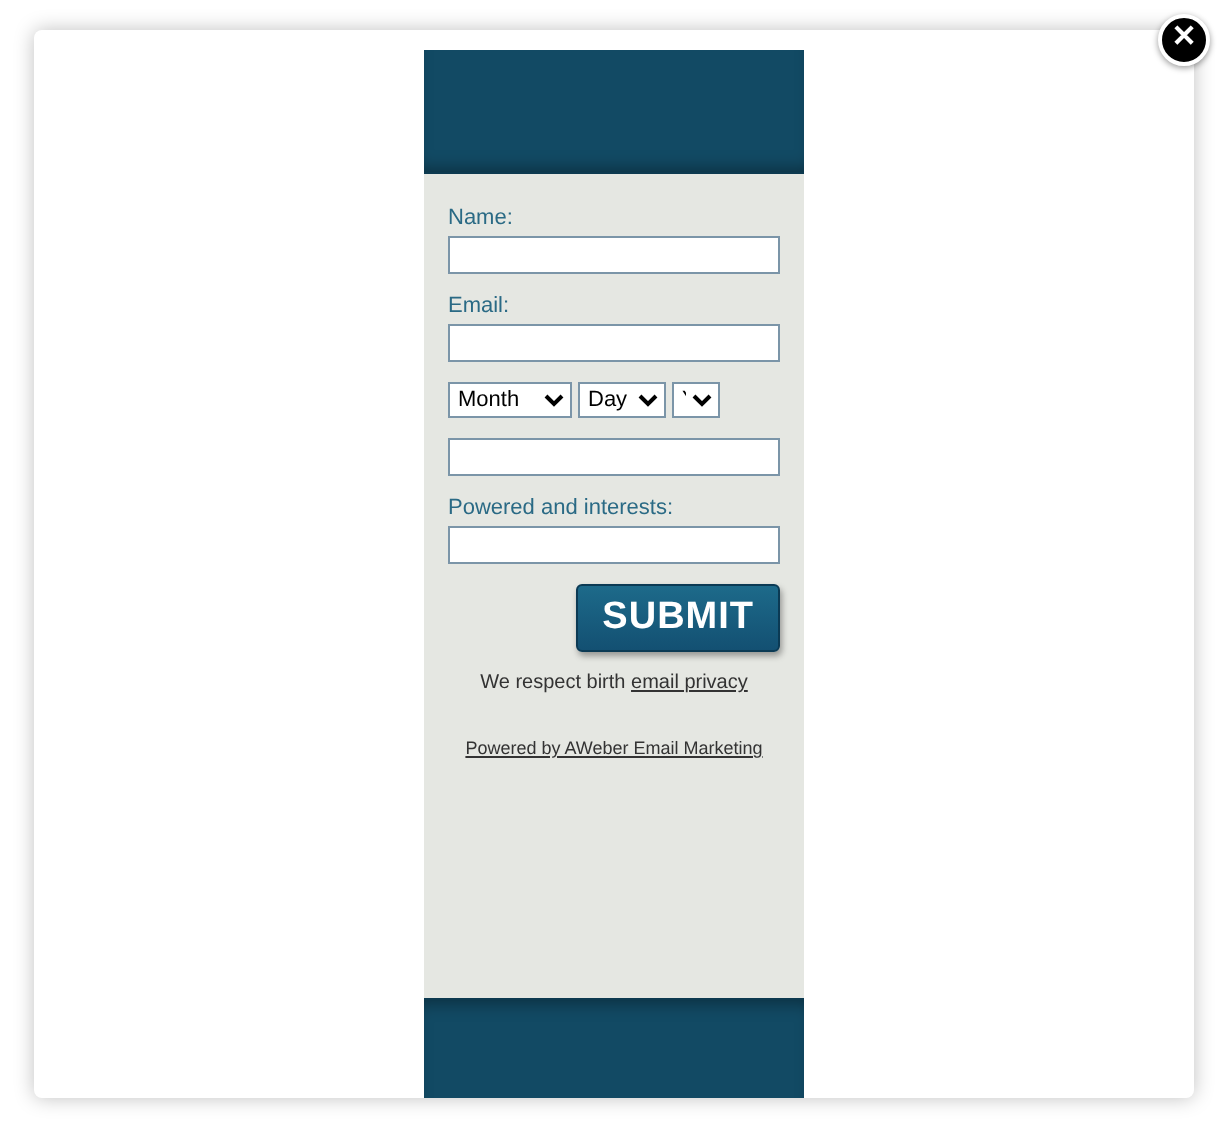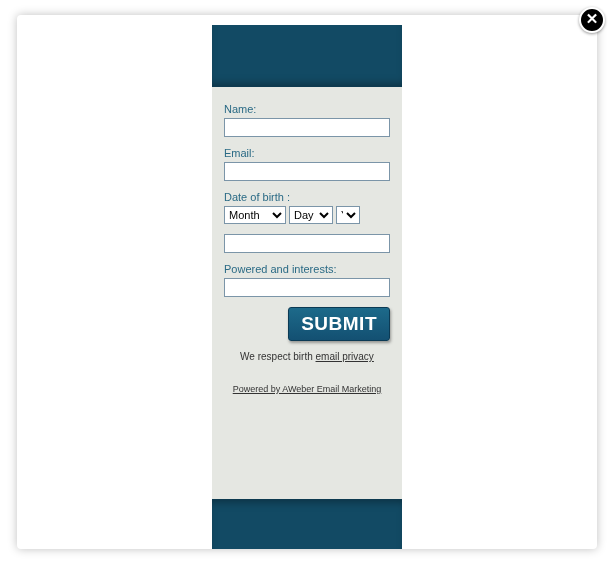--- a/index.html
+++ b/index.html
@@ -146,21 +146,20 @@
         <label>Name:</label>
         <input type="text" value="" style="">
       </div>
 
       <div class="field">
         <label>Email:</label>
         <input type="text" value="" style="">
       </div>
 
       <div class="field">
-        <label>Date of birth :</label>
         <div class="date-row">
           <select class="sel-month">
             <option>Month</option>
           </select>
           <select class="sel-day">
             <option>Day</option>
           </select>
           <select class="sel-year">
             <option>Year</option>
           </select>

